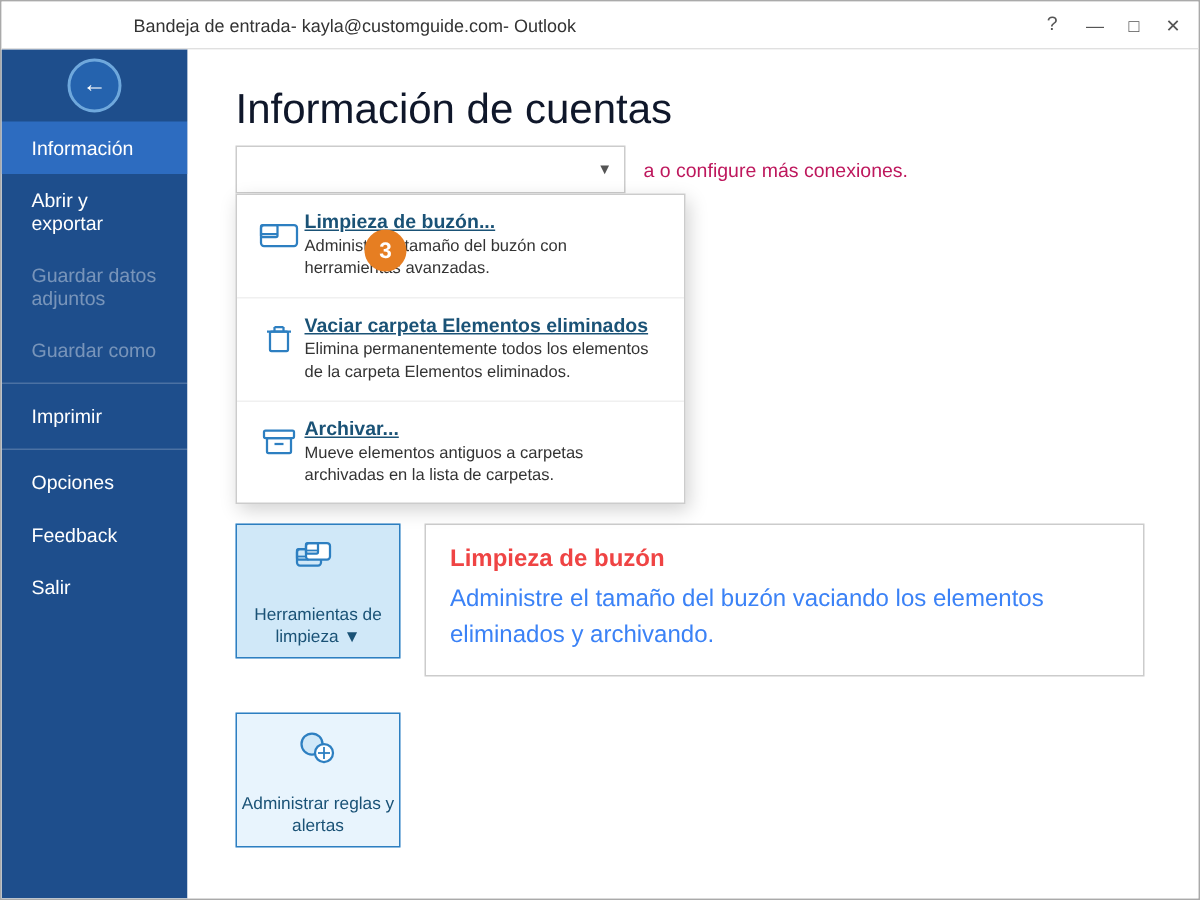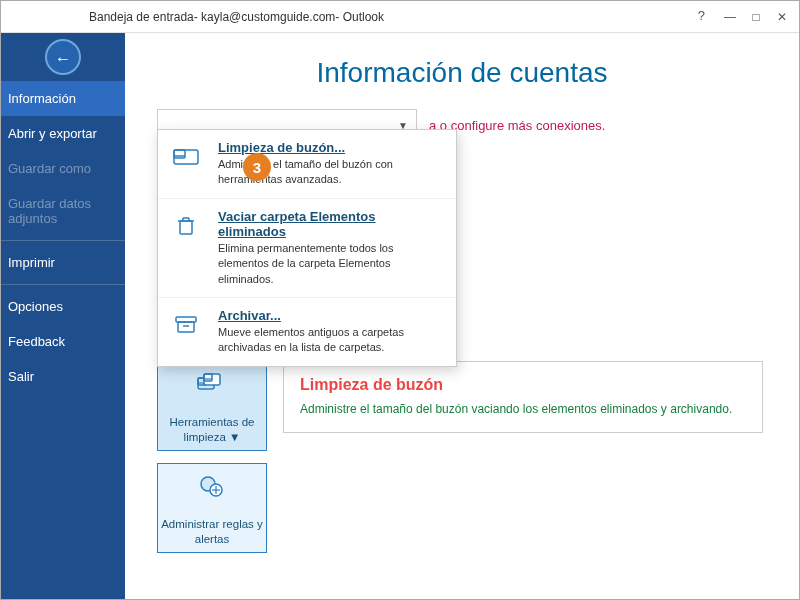--- a/index.html
+++ b/index.html
@@ -79,21 +79,21 @@
       background: #2563ae;
       border: 2px solid #6fa8dc;
       display: flex;
       align-items: center;
       justify-content: center;
       cursor: pointer;
       color: #fff;
       font-size: 16px;
     }
     .sidebar-item {
-      padding: 10px 7px;
+      padding: 10px 20px;
       color: #fff;
       font-size: 13px;
       cursor: pointer;
       display: flex;
       align-items: center;
     }
     .sidebar-item.active {
       background: #2d6cc0;
     }
     .sidebar-divider {
@@ -110,23 +110,22 @@
     .content {
       flex: 1;
       background: #fff;
       padding: 24px 32px;
       position: relative;
       overflow: hidden;
     }
     .page-title {
       font-size: 28px;
       font-weight: 300;
-      color: #0369a1;
-      margin-bottom: 20px;
-      text-align: center;
+      color: #0f172a;
+      margin-bottom: 8px;
     }
 
     
     .account-dropdown {
       width: 260px;
       height: 32px;
       border: 1px solid #ccc;
       display: flex;
       align-items: center;
       justify-content: space-between;
@@ -173,39 +172,39 @@
       margin-bottom: 12px;
       max-width: 480px;
     }
     .info-card-title {
       font-size: 16px;
       font-weight: 700;
       color: #ef4444;
       margin-bottom: 6px;
     }
     .info-card-text {
-      font-size: 12px;
-      color: #15803d;
+      font-size: 16px;
+      color: #3b82f6;
       line-height: 1.5;
     }
 
     
     .dropdown-menu {
       position: absolute;
       top: 96px;
       left: 32px;
       width: 300px;
       background: #fff;
       border: 1px solid #ccc;
       box-shadow: 2px 4px 12px rgba(0,0,0,0.18);
       z-index: 100;
     }
     .dropdown-menu-item {
       display: flex;
-      gap: 16px;
+      gap: 1px;
       align-items: flex-start;
       padding: 10px 12px;
       cursor: pointer;
       border-bottom: 1px solid #f0f0f0;
     }
     .dropdown-menu-item:last-child {
       border-bottom: none;
     }
     .dropdown-menu-item-icon {
       width: 32px;
@@ -272,24 +271,24 @@
       </div>
     </div>
 
     <div class="sidebar-item active">
       <span>Información</span>
     </div>
     <div class="sidebar-item">
       <span>Abrir y exportar</span>
     </div>
     <div class="sidebar-item disabled">
+      <span>Guardar datos adjuntos</span>
+    </div>
+    <div class="sidebar-item disabled">
       <span>Guardar como</span>
-    </div>
-    <div class="sidebar-item disabled">
-      <span>Guardar datos adjuntos</span>
     </div>
     <hr class="sidebar-divider">
     <div class="sidebar-item">
       <span>Imprimir</span>
     </div>
     <hr class="sidebar-divider">
     <div class="sidebar-item">
       <span>Opciones</span>
     </div>
     <div class="sidebar-item">

